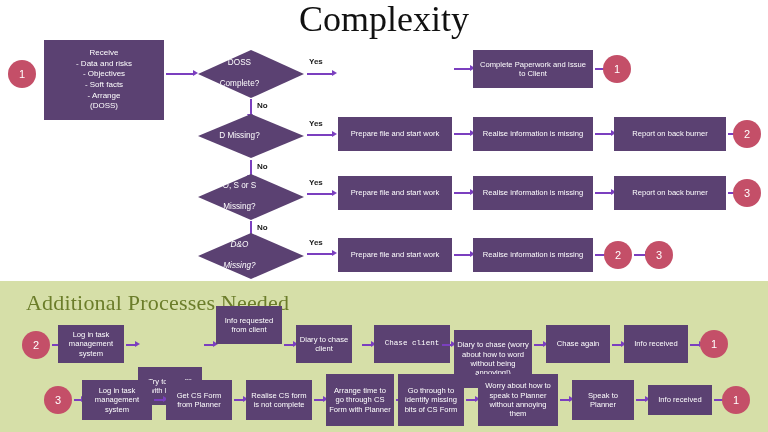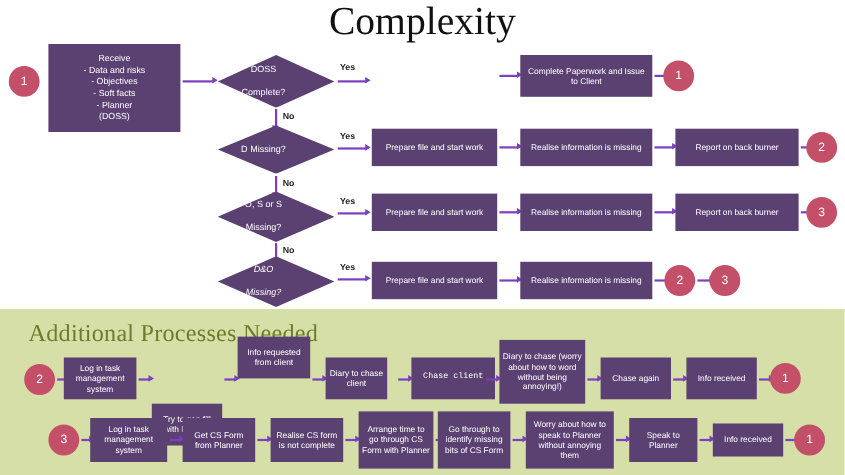--- a/index.html
+++ b/index.html
@@ -139,21 +139,21 @@
   <div class="green-band"></div>
   <div class="band-title">Additional Processes Needed</div>
 
   <div class="circ" style="left:8px;top:60px;width:28px;height:28px;">1</div>
 
   <div class="pbox lead" style="left:44px;top:40px;width:120px;height:80px;flex-direction:column;">
     <div>Receive</div>
     <div>-   Data and risks</div>
     <div>-   Objectives</div>
     <div>-   Soft facts</div>
-    <div>-   Planner</div>
+    <div>-   Arrange</div>
     <div>(DOSS)</div>
   </div>
 
   <div class="arrow-h" style="left:166px;top:73px;width:28px;"></div>
 
   <div class="diamond" style="left:198px;top:50px;width:106px;height:48px;justify-content:center;">
     <span>
       <span>DOSS</span><br>
       <span>Complete?</span>
     </span>
@@ -233,21 +233,21 @@
 
   <div class="pbox" style="left:216px;top:306px;width:66px;height:38px;">Info requested from client</div>
   <div class="arrow-h" style="left:284px;top:344px;width:10px;"></div>
 
   <div class="pbox" style="left:296px;top:325px;width:56px;height:38px;">Diary to chase client</div>
   <div class="arrow-h" style="left:362px;top:344px;width:10px;"></div>
 
   <div class="pbox" style="left:374px;top:325px;width:76px;height:38px;font-family:Liberation Mono, monospace;">Chase client</div>
   <div class="arrow-h" style="left:442px;top:344px;width:10px;"></div>
 
-  <div class="pbox" style="left:454px;top:309px;width:78px;height:58px;">Diary to chase (worry about how to word without being annoying!)</div>
+  <div class="pbox" style="left:454px;top:330px;width:78px;height:58px;">Diary to chase (worry about how to word without being annoying!)</div>
   <div class="arrow-h" style="left:534px;top:344px;width:10px;"></div>
 
   <div class="pbox" style="left:546px;top:325px;width:64px;height:38px;">Chase again</div>
   <div class="arrow-h" style="left:612px;top:344px;width:10px;"></div>
 
   <div class="pbox" style="left:624px;top:325px;width:64px;height:38px;">Info received</div>
   <div class="arrow-h" style="left:690px;top:344px;width:10px;"></div>
 
   <div class="circ" style="left:700px;top:330px;width:28px;height:28px;">1</div>
 

